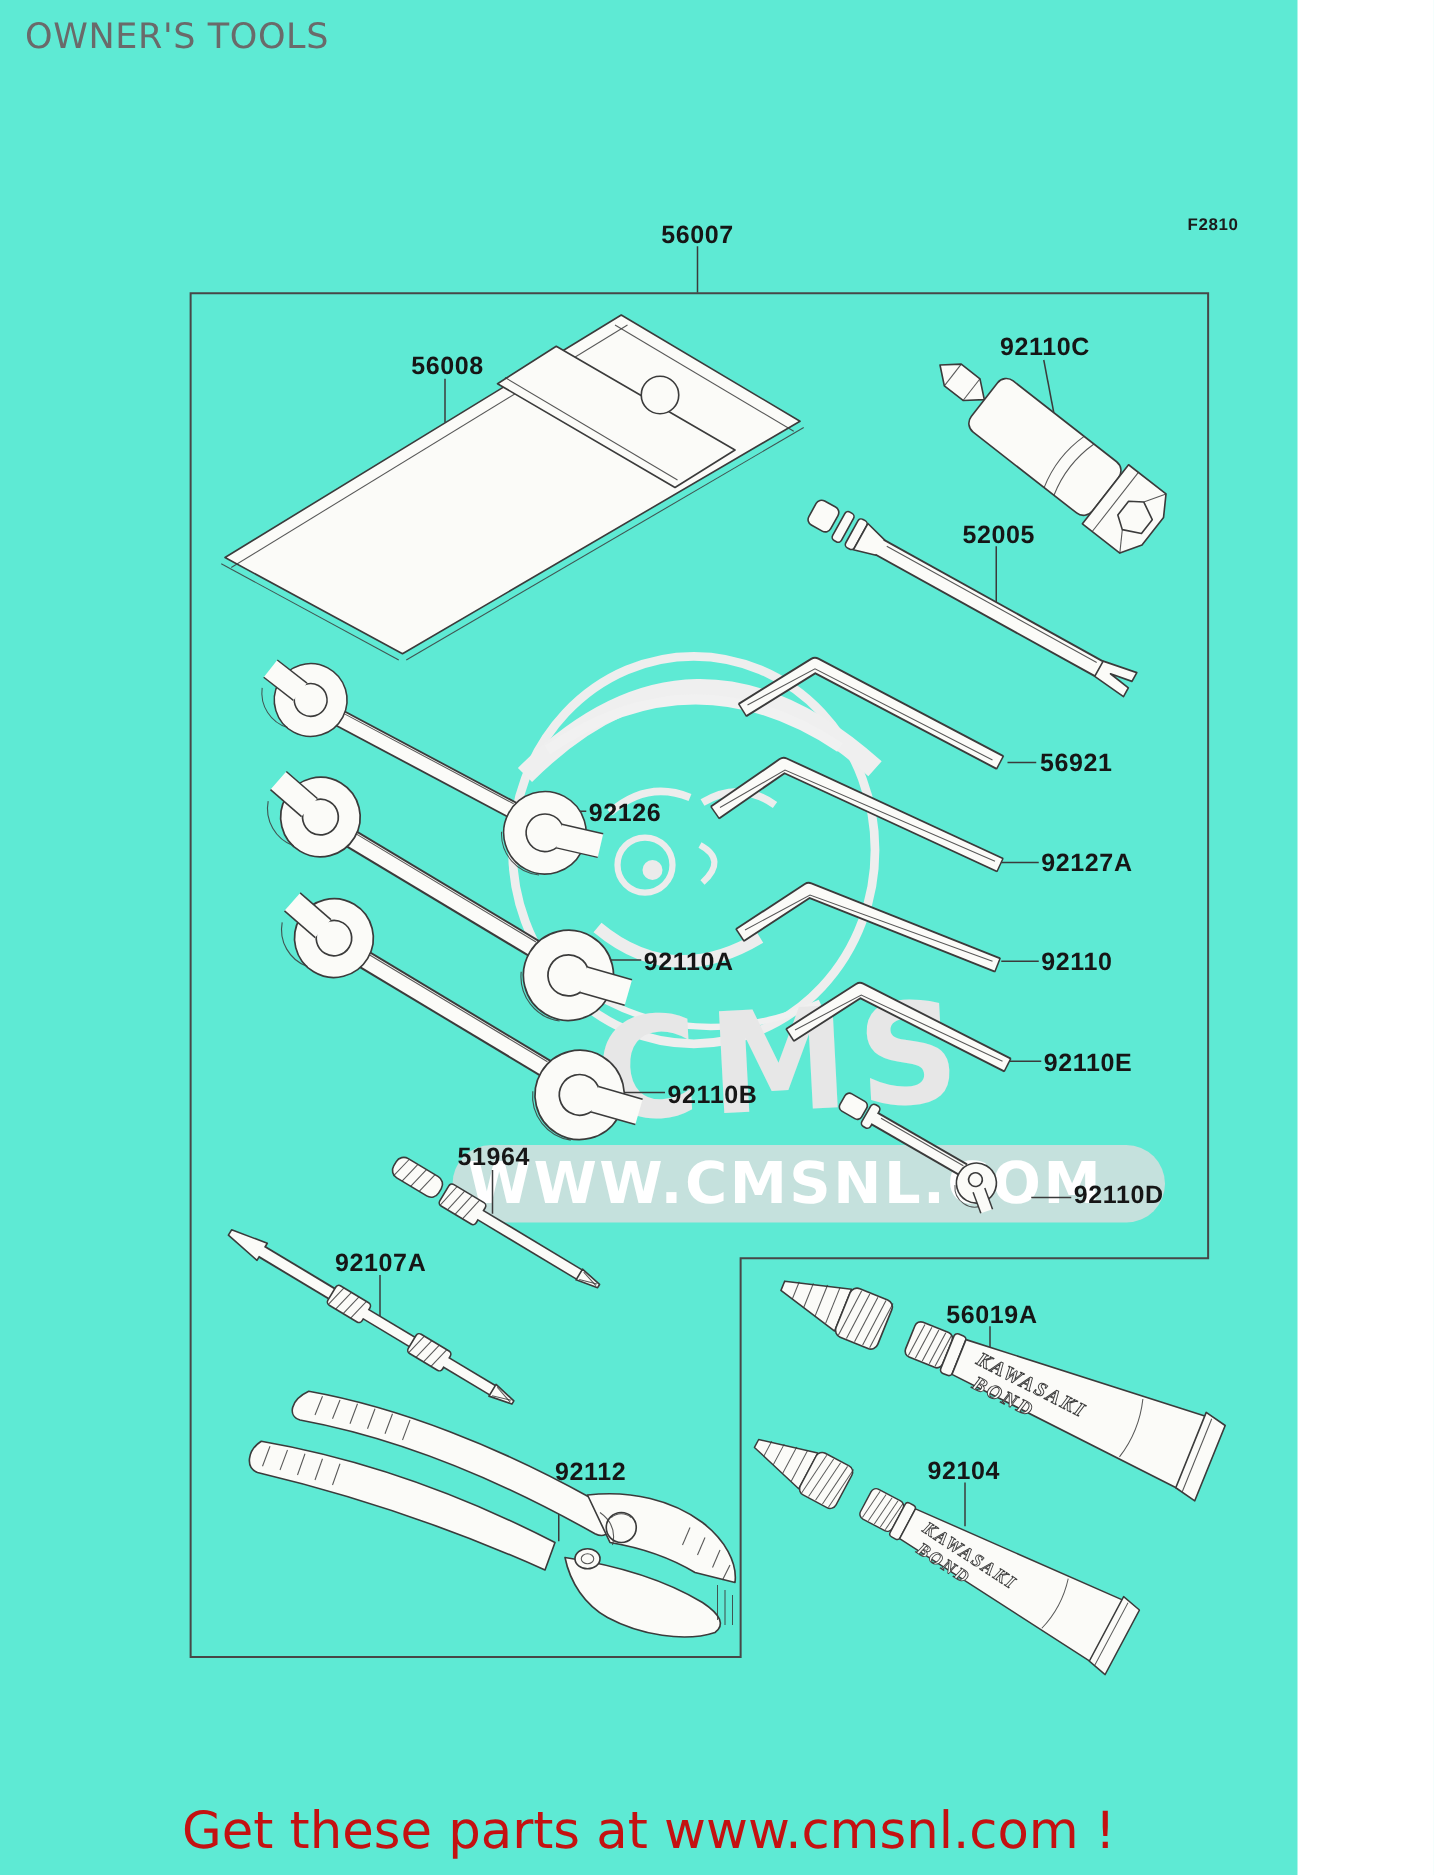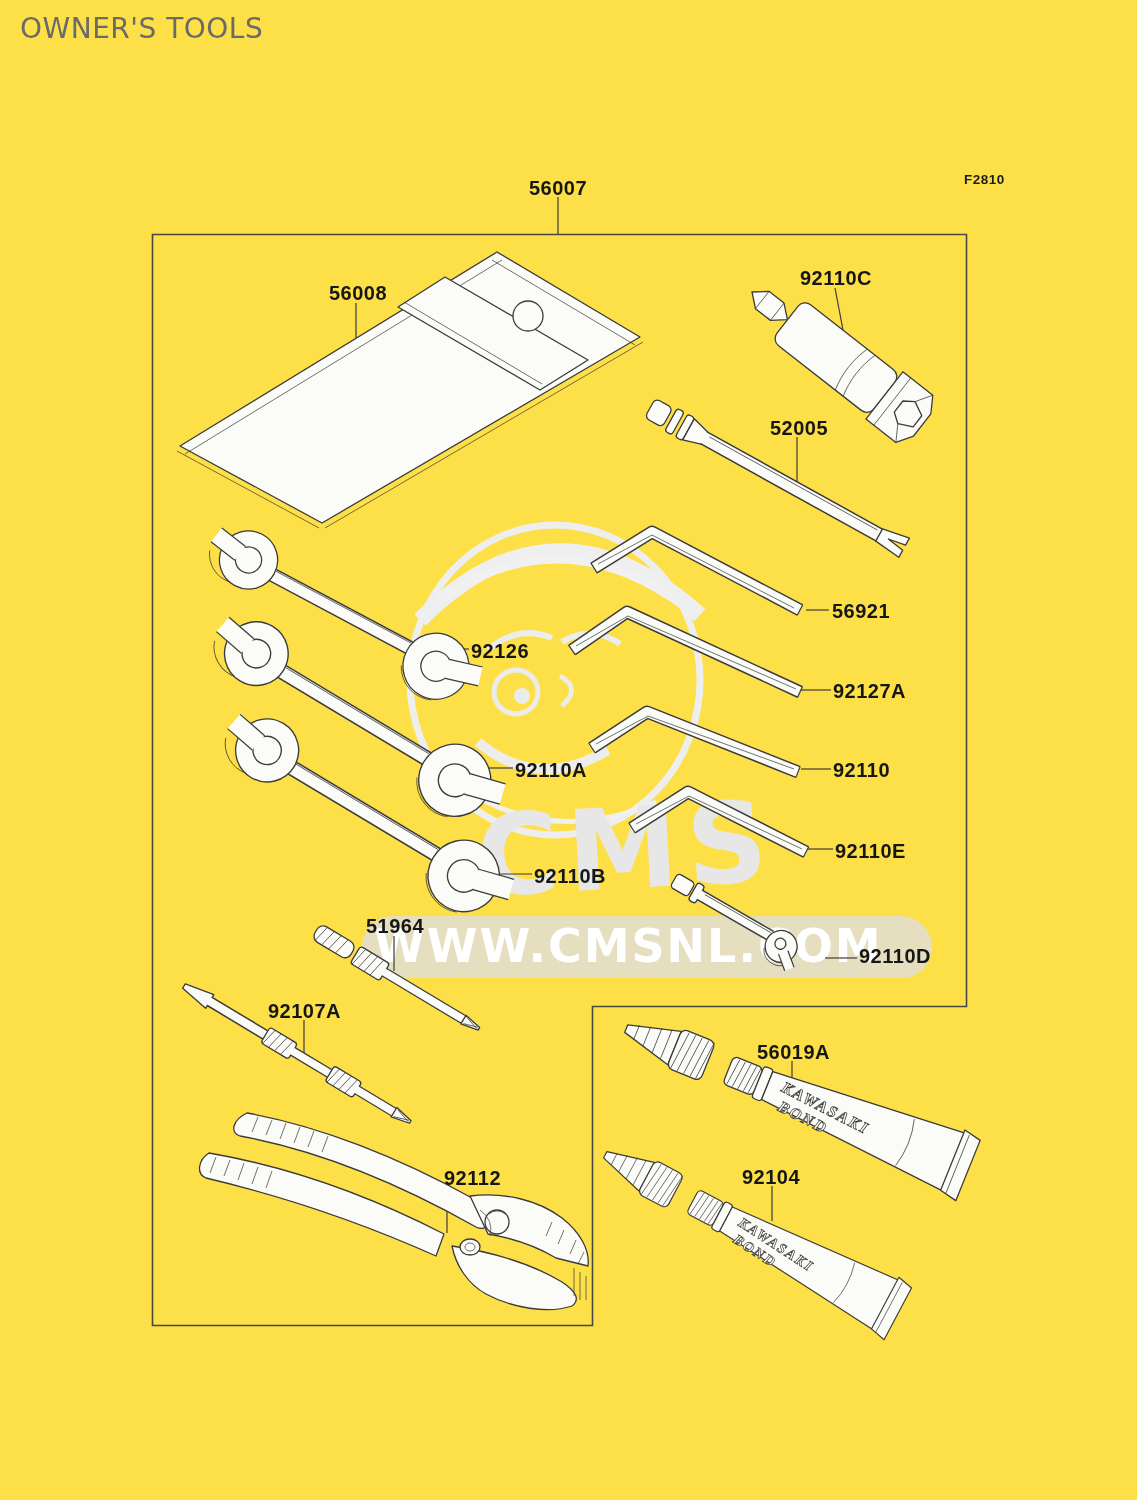--- a/index.html
+++ b/index.html
@@ -1,21 +1,21 @@
 <!DOCTYPE html>
 <html><head>
 <meta charset="utf-8">
 <style>
   html,body{margin:0;padding:0;background:#ffffff;}
-  #stage{position:relative;width:1137px;height:1500px;background:#fde047;overflow:hidden;
+  #stage{position:relative;width:1038px;height:1500px;background:#5eead4;overflow:hidden;
          font-family:"Liberation Sans",sans-serif;}
   #page-title{position:absolute;left:20px;top:12px;font:400 28px "DejaVu Sans",sans-serif;
               color:#6a6a6a;letter-spacing:.5px;white-space:nowrap;}
   #figure-code{position:absolute;left:950px;top:172px;font:700 13.5px "Liberation Sans",sans-serif;
-               color:#1c1c1c;letter-spacing:.5px;margin-left:14px;}
+               color:#1c1c1c;letter-spacing:.5px;}
   .plabel{position:absolute;font:700 20px "Liberation Sans",sans-serif;color:#161616;
           letter-spacing:.5px;white-space:nowrap;cursor:pointer;}
   #footer-text{position:absolute;left:50%;top:1440px;transform:translateX(-50%);
                font:400 41px "DejaVu Sans",sans-serif;color:#c41111;white-space:nowrap;}
   svg{position:absolute;left:0;top:0;}
   .so{stroke:#3b3b3b;fill:none;}
   .si{stroke:#fbfbf8;fill:none;}
   .shape{fill:#fbfbf8;stroke:#3b3b3b;stroke-width:1.3;stroke-linejoin:round;}
   .erase{fill:#fbfbf8;stroke:none;}
   .ln{stroke:#3b3b3b;stroke-width:1.2;fill:none;}
@@ -292,14 +292,15 @@
   <div class="plabel" style="left:833px;top:759px">92110</div>
   <div class="plabel" style="left:835px;top:840px">92110E</div>
   <div class="plabel" style="left:534px;top:865px">92110B</div>
   <div class="plabel" style="left:366px;top:915px">51964</div>
   <div class="plabel" style="left:859px;top:945px">92110D</div>
   <div class="plabel" style="left:268px;top:1000px">92107A</div>
   <div class="plabel" style="left:757px;top:1041px">56019A</div>
   <div class="plabel" style="left:444px;top:1167px">92112</div>
   <div class="plabel" style="left:742px;top:1166px">92104</div>
 
+  <div id="footer-text">Get these parts at www.cmsnl.com !</div>
 
 </div>
 
 </body></html>

